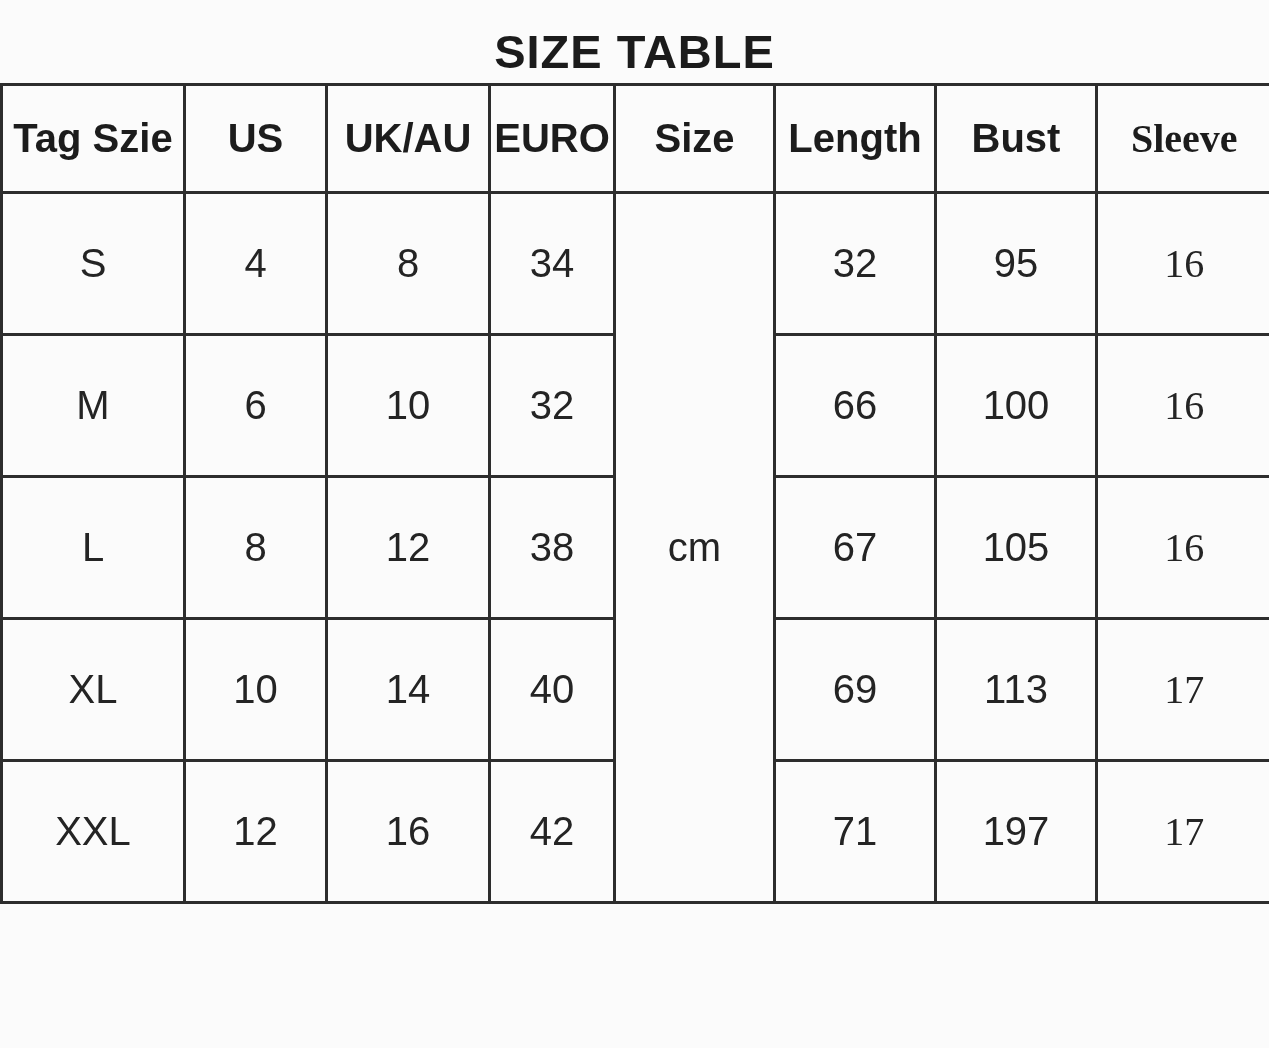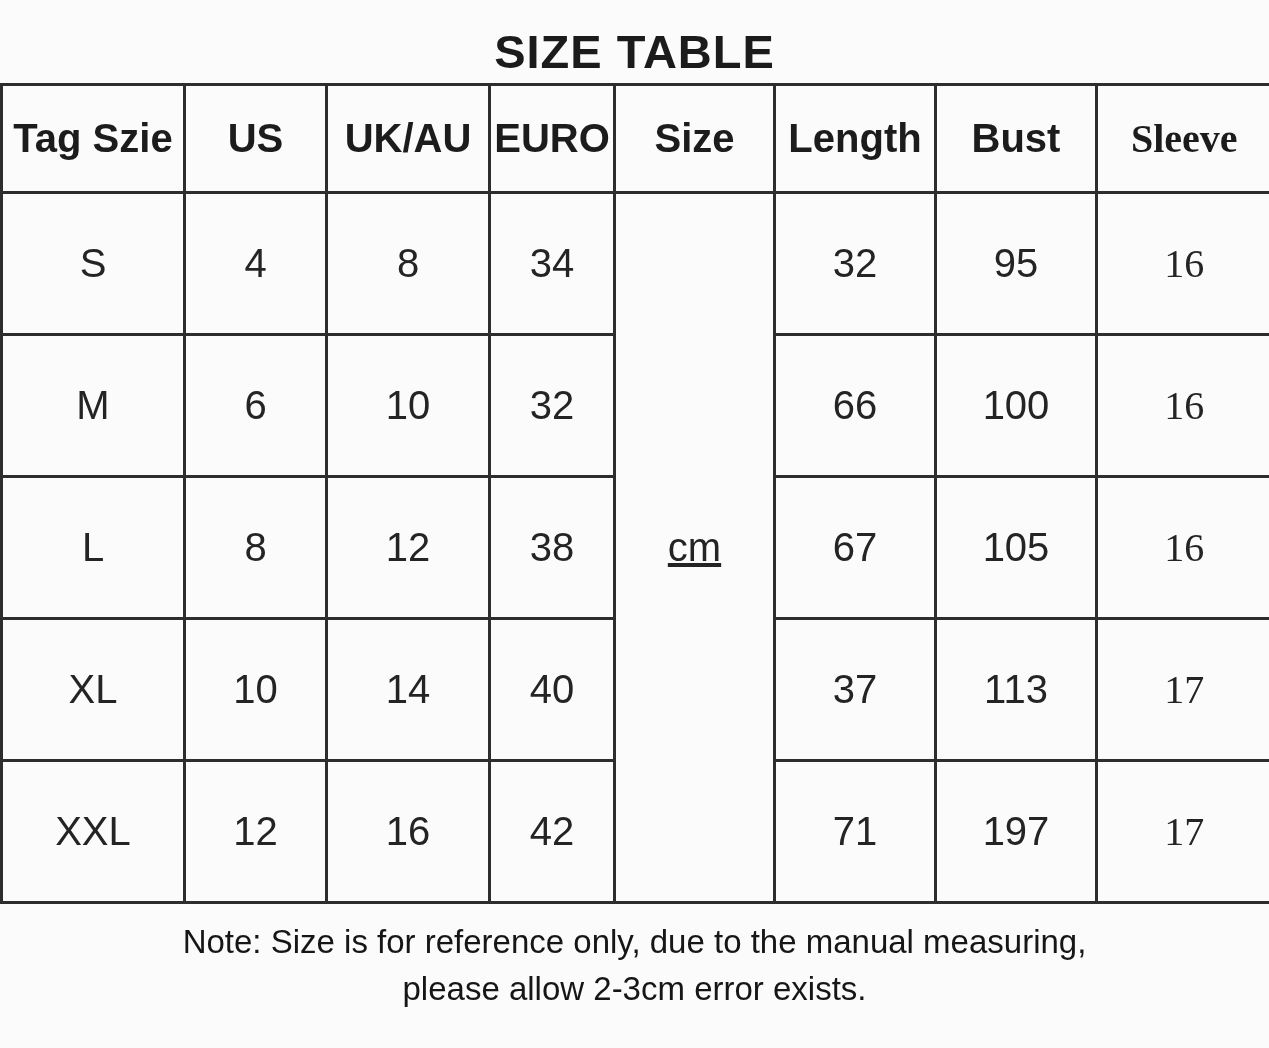--- a/index.html
+++ b/index.html
@@ -62,21 +62,20 @@
     font-weight: bold;
     color: #1c1c1c;
   }
   table.size-table td {
     font-size: 40px;
     font-weight: normal;
     color: #242424;
   }
   td.unit-cell {
     font-size: 38px;
-    text-decoration: underline;
   }
   .note {
     margin: 14px 0 0 0;
     text-align: center;
     font-size: 33px;
     line-height: 47px;
     color: #161616;
   }
 </style>
 </head>
@@ -136,34 +135,30 @@
         <td>38</td>
         <td>67</td>
         <td>105</td>
         <td class="last-col">16</td>
       </tr>
       <tr>
         <td>XL</td>
         <td>10</td>
         <td>14</td>
         <td>40</td>
-        <td>37</td>
+        <td>69</td>
         <td>113</td>
         <td class="last-col">17</td>
       </tr>
       <tr>
         <td>XXL</td>
         <td>12</td>
         <td>16</td>
         <td>42</td>
         <td>71</td>
         <td>197</td>
         <td class="last-col">17</td>
       </tr>
     </tbody>
   </table>
 
-  <p class="note">
-    <span>Note: Size is for reference only, due to the manual measuring,</span><br>
-    <span>please allow 2-3cm error exists.</span>
-  </p>
 
 </div>
 
 </body></html>

